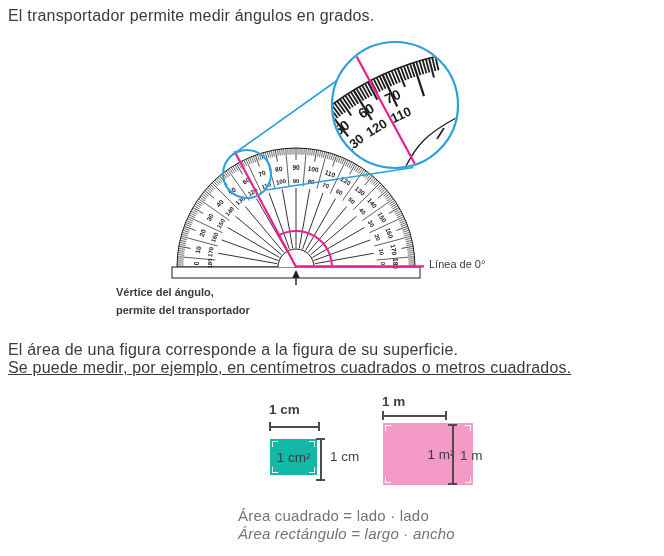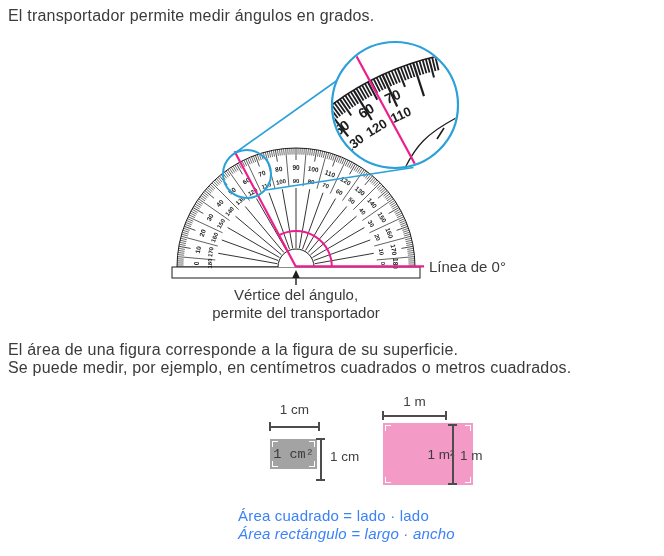--- a/index.html
+++ b/index.html
@@ -3,24 +3,24 @@
 <meta charset="utf-8">
 <style>
   html,body{margin:0;padding:0;}
   body{
     width:664px;height:556px;position:relative;overflow:hidden;
     background:#ffffff;color:#3b3b3d;
     font-family:"Liberation Sans","DejaVu Sans",sans-serif;
   }
   .abs{position:absolute;white-space:nowrap;}
   .body-text{font-size:16px;letter-spacing:0.2px;color:#3b3b3d;text-align:center;}
-  .small-label{font-size:15px;color:#3b3b3d;}
+  .small-label{font-size:11px;color:#3b3b3d;}
   .dim-label{font-size:13.5px;color:#414143;}
-  .formula{font-size:15px;letter-spacing:0.2px;color:#3b82f6;}
-  .center-block{text-align:center;}
+  .formula{font-size:15px;letter-spacing:0.2px;color:#737373;}
+  .center-block{text-align:left;font-weight:bold;}
   #protractor-svg{position:absolute;left:0;top:0;}
 
   
   .h-measure{position:absolute;height:1.6px;background:#4c4c4e;}
   .h-measure::before,.h-measure::after{
     content:"";position:absolute;width:1.6px;height:9px;background:#4c4c4e;top:-3.7px;}
   .h-measure::before{left:0;}
   .h-measure::after{right:0;}
   .v-measure{position:absolute;width:1.6px;background:#4c4c4e;}
   .v-measure::before,.v-measure::after{
@@ -363,25 +363,25 @@
       <line x1="352" y1="48" x2="416" y2="166" stroke="#ec1e8e" stroke-width="2.2"></line>
     </g>
     <circle cx="395" cy="105" r="63" fill="none" stroke="#2ba0d9" stroke-width="2.2"></circle>
   </svg>
 
 <div class="abs small-label" style="left:429px;top:258px;">Línea de 0°</div>
 <div class="abs small-label center-block" style="left:116px;top:286px;width:360px;">Vértice del ángulo,</div>
 <div class="abs small-label center-block" style="left:116px;top:304px;width:360px;">permite del transportador</div>
 
 <div class="abs body-text" style="left:8px;top:341px;">El área de una figura corresponde a la figura de su superficie.</div>
-<div class="abs body-text" style="left:8px;top:359px;">Se puede medir, por ejemplo, en centímetros cuadrados o metros cuadrados.</div>
+<div class="abs body-text" style="left:8px;top:359px;text-decoration:underline;">Se puede medir, por ejemplo, en centímetros cuadrados o metros cuadrados.</div>
 
 <div class="abs dim-label center-block" style="left:269px;top:402px;width:51px;">1 cm</div>
 <div class="h-measure" style="left:269px;top:426px;width:51px;"></div>
-<div class="unit-square sq-fill" style="left: 270px; top: 439px; width: 47px; height: 30px; background: #a3a3a3; font-family: Liberation Mono, monospace;">
+<div class="unit-square sq-fill" style="left: 270px; top: 439px; width: 47px; height: 36px; background: #14b8a6;">
   <span class="corner tl"></span>
   <span class="corner tr"></span>
   <span class="corner bl"></span>
   <span class="corner br"></span>
   <span class="area-lbl">1 cm²</span>
 </div>
 <div class="v-measure" style="left:320px;top:438px;height:43px;"></div>
 <div class="abs dim-label" style="left:330px;top:449px;">1 cm</div>
 
 <div class="abs dim-label center-block" style="left:382px;top:394px;width:65px;">1 m</div>

